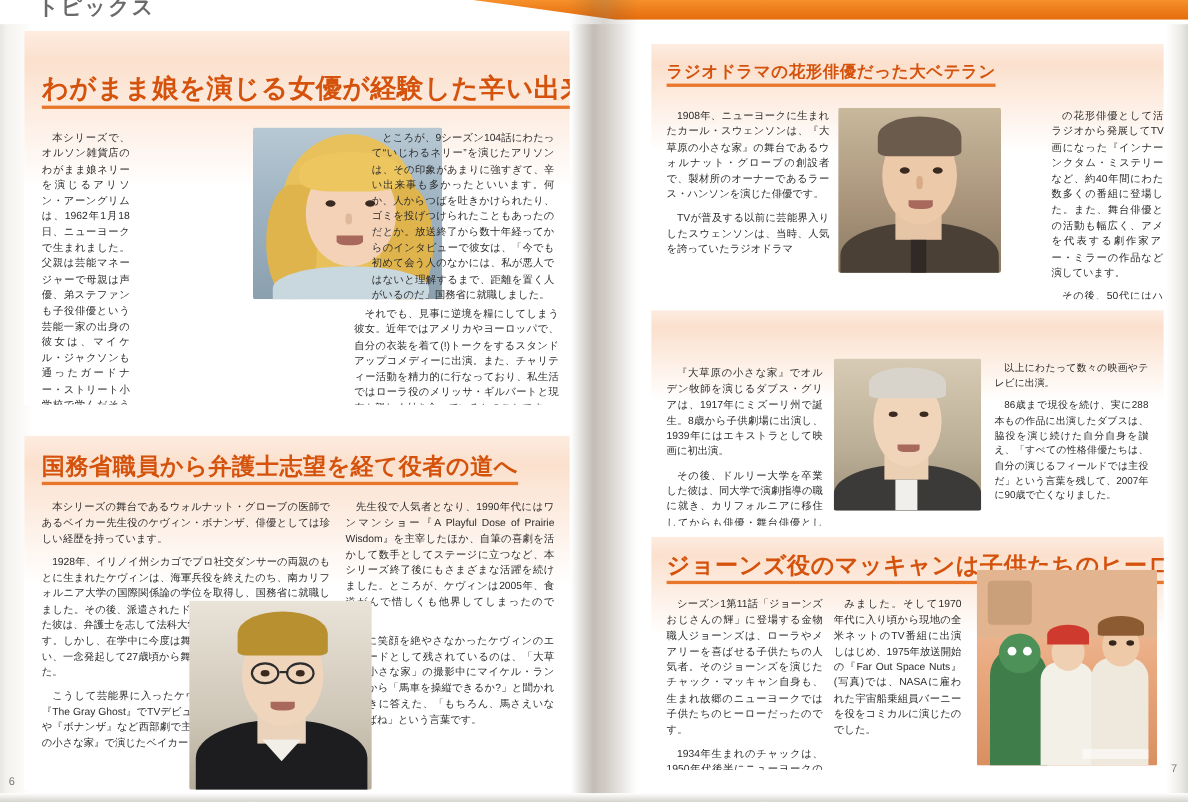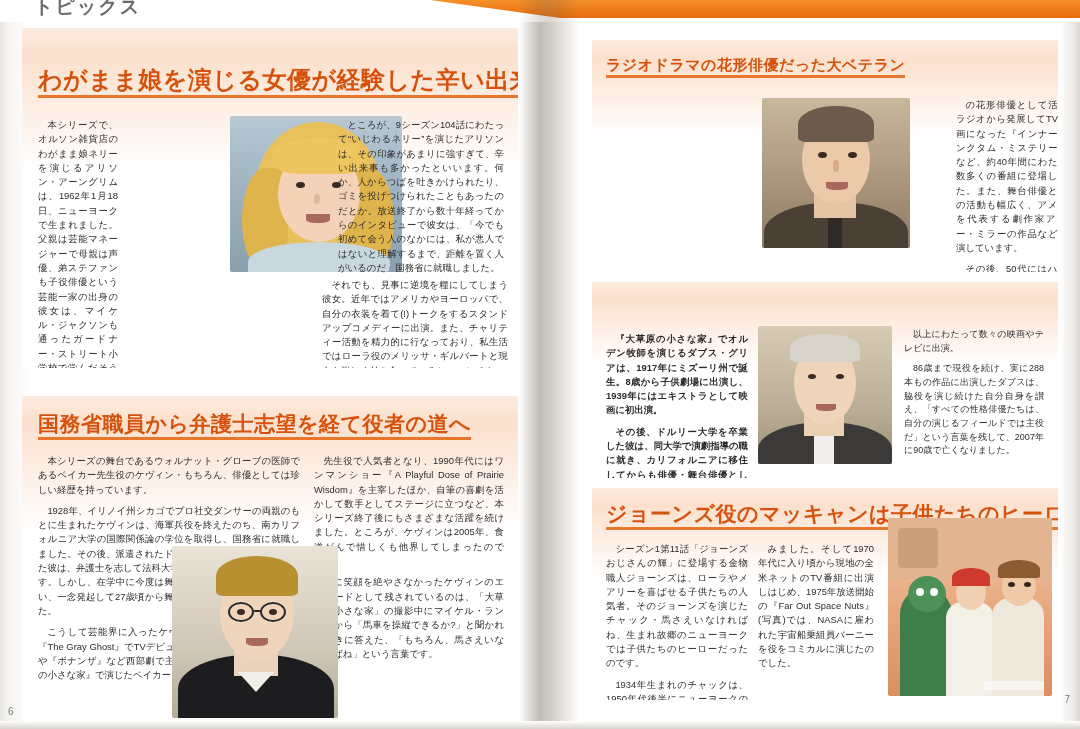--- a/index.html
+++ b/index.html
@@ -140,21 +140,21 @@
   </div>
 
   <div class="card" style="left:22px; top:376px; width:496px; height:322px;margin-top:20px;">
     <div class="card-bg"></div>
 
     <div class="headline" style="position:absolute; left:16px; top:14px; font-size:21px;">
       <span class="u">国務省職員から弁護士志望を経て役者の道へ</span>
     </div>
 
     <div class="body-col" style="left:16px; top:58px; width:262px;">
-      <p>本シリーズの舞台であるウォルナット・グローブの医師であるベイカー先生役のケヴィン・もちろん、俳優としては珍しい経歴を持っています。</p>
+      <p>本シリーズの舞台であるウォルナット・グローブの医師であるベイカー先生役のケヴィン・ボナンザ、俳優としては珍しい経歴を持っています。</p>
       <p>1928年、イリノイ州シカゴでプロ社交ダンサーの両親のもとに生まれたケヴィンは、海軍兵役を終えたのち、南カリフォルニア大学の国際関係論の学位を取得し、国務省に就職しました。その後、派遣されたドイツで生き方を考えようとした彼は、弁護士を志して法科大学院(ロースクール)に入学します。しかし、在学中に今度は舞台や映画を愛する人々と出会い、一念発起して27歳頃から舞台に立つようになったのでした。</p>
       <p>こうして芸能界に入ったケヴィンは、1957年放送開始の『The Gray Ghost』でTVデビューすると、『ガンスモーク』や『ボナンザ』など西部劇で主に悪役として活躍。『大草原の小さな家』で演じたベイカー</p>
     </div>
     <div class="body-col" style="left:292px; top:58px; width:190px;">
       <p>先生役で人気者となり、1990年代にはワンマンショー『A Playful Dose of Prairie Wisdom』を主宰したほか、自筆の喜劇を活かして数手としてステージに立つなど、本シリーズ終了後にもさまざまな活躍を続けました。ところが、ケヴィンは2005年、食道がんで惜しくも他界してしまったのです。</p>
       <p>常に笑顔を絶やさなかったケヴィンのエピソードとして残されているのは、「大草原の小さな家」の撮影中にマイケル・ランドンから「馬車を操縦できるか?」と聞かれたときに答えた、「もちろん、馬さえいなければね」という言葉です。</p>
     </div>
 
     <div class="ph-frame" style="left:150px; top:150px; width:166px; height:172px;">
       <div style="position:absolute;inset:0;background:linear-gradient(to bottom,#e9e3d8,#cfc7b8 60%,#b5ab99);"></div>
@@ -174,20 +174,24 @@
     </div>
   </div>
 
   <div class="card" style="left:592px; top:40px; width:466px; height:232px;">
     <div class="card-bg"></div>
 
     <div class="headline" style="position:absolute; left:14px; top:16px; font-size:15px;">
       <span class="u">ラジオドラマの花形俳優だった大ベテラン</span>
     </div>
 
+    <div class="body-col" style="left:14px; top:58px; width:148px;">
+      <p>1908年、ニューヨークに生まれたカール・スウェンソンは、『大草原の小さな家』の舞台であるウォルナット・グローブの創設者で、製材所のオーナーであるラース・ハンソンを演じた俳優です。</p>
+      <p>TVが普及する以前に芸能界入りしたスウェンソンは、当時、人気を誇っていたラジオドラマ</p>
+    </div>
 
     <div class="ph-frame" style="left:170px; top:58px; width:148px; height:150px;">
       <div style="position:absolute;inset:0;background:linear-gradient(to bottom,#c8b89c,#a8937a 60%,#8b7a63);"></div>
       <div class="shoulder" style="left:2px; top:104px; width:144px; height:60px; background:#4a4036;"></div>
       <div style="position:absolute;left:52px;top:92px;width:42px;height:28px;background:#e6c5a6;"></div>
       <div class="face" style="left:40px; top:18px; width:68px; height:88px; background:#ecc9a8;"></div>
       <div class="hair" style="left:36px; top:8px; width:76px; height:36px; background:#6b5b4c; border-radius:50% 50% 12% 12%;"></div>
       <div class="eye" style="left:56px; top:54px; width:9px; height:6px;"></div>
       <div class="eye" style="left:86px; top:54px; width:9px; height:6px;"></div>
       <div style="position:absolute;left:71px;top:62px;width:6px;height:12px;background:#d9ab88;border-radius:40%;"></div>
@@ -199,21 +203,21 @@
     <div class="body-col" style="left:330px; top:58px; width:122px;margin-left:34px;">
       <p>の花形俳優として活躍。ラジオから発展してTVや映画になった『インナー・サンクタム・ミステリーズ』など、約40年間にわたって数多くの番組に登場しました。また、舞台俳優としての活動も幅広く、アメリカを代表する劇作家アーサー・ミラーの作品などに出演しています。</p>
       <p>その後、50代にはハリウッドから招かれ、アルフレッド・ヒッチコック監督の『鳥』(1963)などに出演したスウェンソンは、1978年に他界しました。</p>
     </div>
   </div>
 
   <div class="card" style="left:592px; top:282px; width:466px; height:196px;">
     <div class="card-bg"></div>
 
 
-    <div class="body-col" style="left:14px; top:50px; width:142px;font-weight:bold;">
+    <div class="body-col" style="left:14px; top:50px; width:142px;">
       <p>『大草原の小さな家』でオルデン牧師を演じるダブス・グリアは、1917年にミズーリ州で誕生。8歳から子供劇場に出演し、1939年にはエキストラとして映画に初出演。</p>
       <p>その後、ドルリー大学を卒業した彼は、同大学で演劇指導の職に就き、カリフォルニアに移住してからも俳優・舞台俳優としてのキャリアを重ねました。1949年の映画『紀密指令(恐怖時代)』に出演してからは、半世紀</p>
     </div>
 
     <div class="ph-frame" style="left:166px; top:44px; width:134px; height:138px;">
       <div style="position:absolute;inset:0;background:linear-gradient(to bottom,#d8cbb5,#bbae96 60%,#9c8f79);"></div>
       <div class="shoulder" style="left:0px; top:96px; width:134px; height:54px; background:#3b3a38;"></div>
       <div style="position:absolute;left:46px;top:86px;width:40px;height:24px;background:#ecd0b4;"></div>
       <div class="face" style="left:36px; top:16px; width:62px; height:82px; background:#f0d5bb;"></div>
       <div class="hair" style="left:32px; top:8px; width:70px; height:28px; background:#d8d4cc; border-radius:50% 50% 12% 12%;"></div>
@@ -230,21 +234,21 @@
   </div>
 
   <div class="card" style="left:592px; top:488px; width:466px; height:212px;">
     <div class="card-bg"></div>
 
     <div class="headline" style="position:absolute; left:14px; top:12px; font-size:21px;">
       <span class="u">ジョーンズ役のマッキャンは子供たちのヒーロー</span>
     </div>
 
     <div class="body-col" style="left:14px; top:54px; width:142px;">
-      <p>シーズン1第11話「ジョーンズおじさんの輝」に登場する金物職人ジョーンズは、ローラやメアリーを喜ばせる子供たちの人気者。そのジョーンズを演じたチャック・馬さえいなければね、生まれ故郷のニューヨークでは子供たちのヒーローだったのです。</p>
+      <p>シーズン1第11話「ジョーンズおじさんの輝」に登場する金物職人ジョーンズは、ローラやメアリーを喜ばせる子供たちの人気者。そのジョーンズを演じたチャック・マッキャン自身も、生まれ故郷のニューヨークでは子供たちのヒーローだったのです。</p>
       <p>1934年生まれのチャックは、1950年代後半にニューヨークのローカルTV番組への出演を開始。1963年からは自らの名を冠した『チャック・マッキャン・ショウ』で人形劇や寸劇などを披露し、子供たちのハートをつか</p>
     </div>
     <div class="body-col" style="left:166px; top:54px; width:116px;">
       <p>みました。そして1970年代に入り頃から現地の全米ネットのTV番組に出演しはじめ、1975年放送開始の『Far Out Space Nuts』(写真)では、NASAに雇われた宇宙船乗組員バーニーを役をコミカルに演じたのでした。</p>
     </div>
 
     <div class="ph-frame" style="left:296px; top:30px; width:164px; height:178px;">
       <div style="position:absolute;inset:0;background:linear-gradient(to bottom,#f2c8ac,#e9a97f 50%,#d98f60);"></div>
 
       <div style="position:absolute;left:0;top:0;width:164px;height:62px;background:#e2b48f;"></div>

